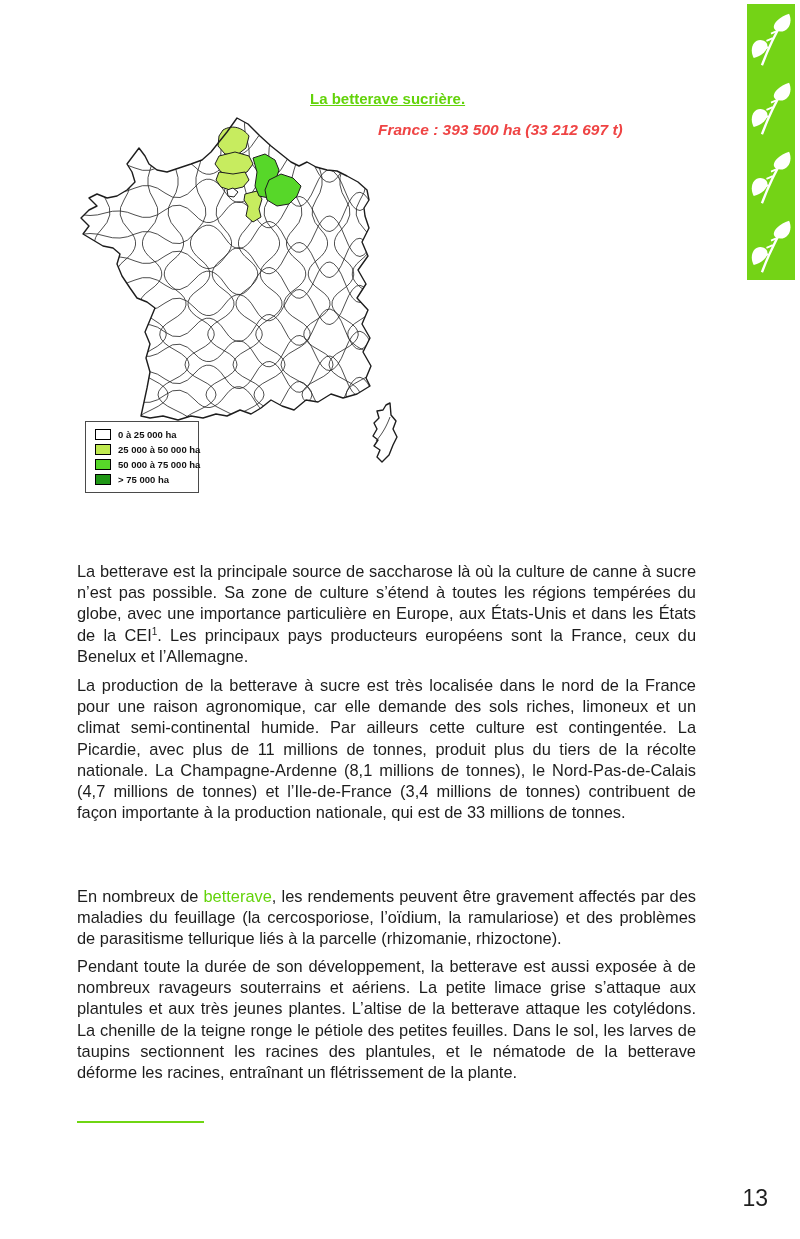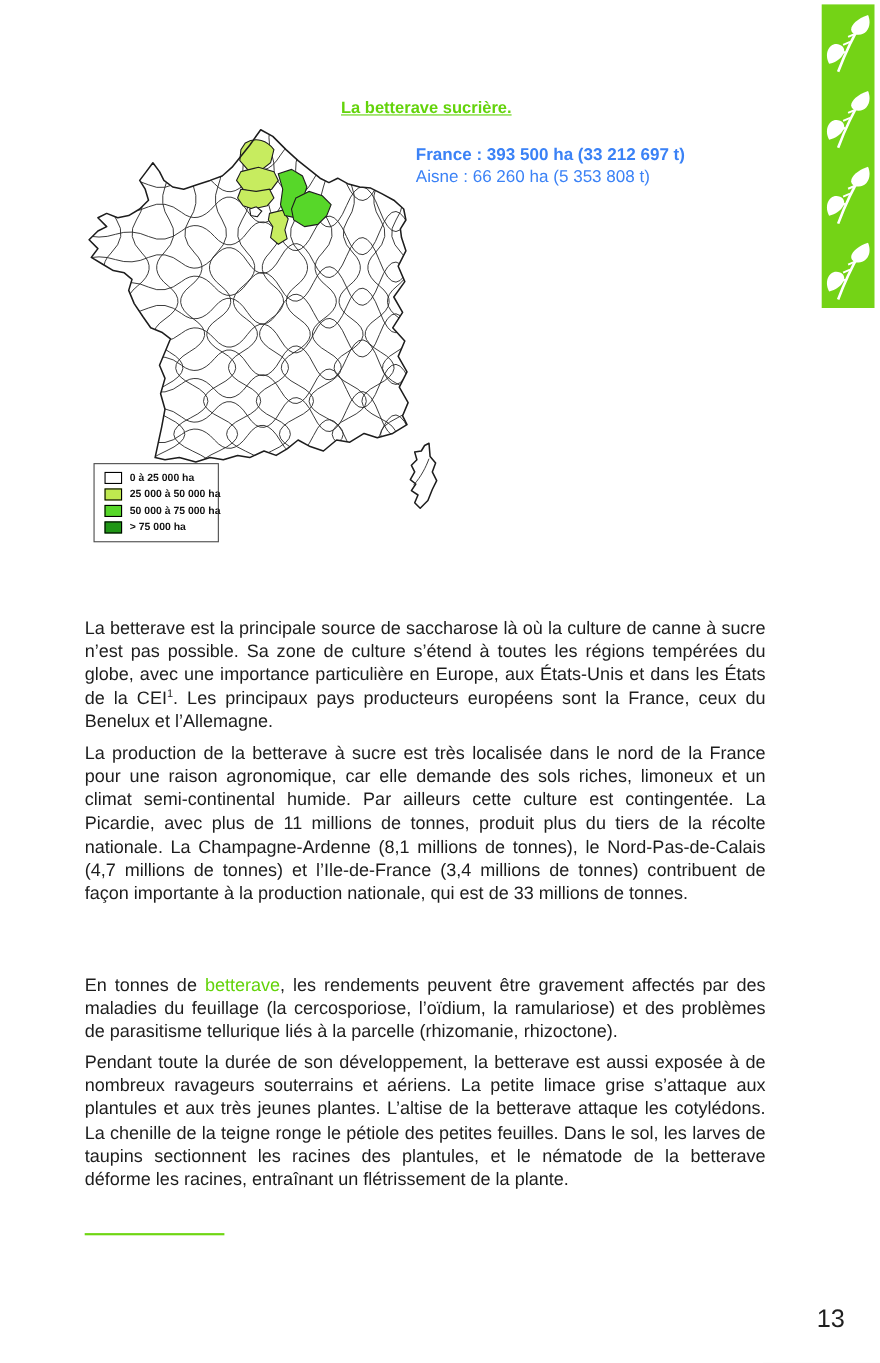--- a/index.html
+++ b/index.html
@@ -7,21 +7,21 @@
     position:relative;width:800px;height:1239px;background:#ffffff;
     font-family:"Liberation Sans",sans-serif;color:#1c1c1c;overflow:hidden;margin:0 auto;
   }
   
   .leafband{position:absolute;left:747px;top:4px;width:48px;height:276px;background:#74d316;}
   .leafband svg{position:absolute;left:2px;width:44px;height:58px;}
   .leaf1{top:6px}.leaf2{top:75px}.leaf3{top:144px}.leaf4{top:213px}
 
   
   .fig-title{position:absolute;left:310px;top:90px;font-size:15px;font-weight:bold;color:#63d30a;text-decoration:underline;}
-  .stats{position:absolute;left:378px;top:131px;font-size:15.5px;line-height:19.5px;color:#3b82f6;}
+  .stats{position:absolute;left:378px;top:120px;font-size:15.5px;line-height:19.5px;color:#ef4444;font-style:italic;}
   .stat-bold{font-weight:bold;}
 
   
   .map{position:absolute;left:75px;top:110px;width:340px;height:420px;}
   .map svg{position:absolute;left:0;top:0;}
   .dept-line{fill:none;stroke:#2e2e2e;stroke-width:0.85;}
   .fr-outline{fill:none;stroke:#1d1d1d;stroke-width:1.4;stroke-linejoin:round;}
   .fill-light{fill:#c7ec5f;stroke:#1d1d1d;stroke-width:1;}
   .fill-med{fill:#57d729;stroke:#1d1d1d;stroke-width:1;}
 
@@ -73,21 +73,20 @@
       <path fill="#ffffff" d="M44,4 C49,16 41,27 30,23 C23,19 29,9 44,4 Z"></path>
       <path fill="#ffffff" d="M5,53 C-1,42 6,30 16,34 C25,38 18,50 5,53 Z"></path>
       <path d="M14,61 C20,45 28,27 39,9" fill="none" stroke="#ffffff" stroke-width="2.6"></path>
       <path d="M26,31 L19,34 M31,23 L24,26 M21,41 L14,44" stroke="#ffffff" stroke-width="2"></path>
     </svg>
   </div>
 
   <div class="fig-title">La betterave sucrière.</div>
   <div class="stats">
     <div class="stat-bold">France : 393 500 ha (33 212 697 t)</div>
-    <div>Aisne : 66 260 ha (5 353 808 t)</div>
   </div>
 
   <div class="map">
     <svg width="340" height="420" viewBox="0 0 340 420">
       <defs>
         <clipPath id="fr">
           <path d="M162,8 L173,14 185,26 196,36 206,44 216,52 224,56 232,52 241,57 252,60 262,61 272,66 283,72 292,80 L294,90 289,98 290,106 L294,118 287,132 293,146 283,160 291,174 282,188 293,200 287,214 295,228 288,242 296,256 291,268 295,276 L282,284 268,288 256,284 243,292 231,290 219,300 207,296 196,290 186,298 176,304 165,300 152,306 141,304 128,308 116,306 103,310 88,306 75,308 66,306 L69,292 72,278 75,262 71,248 75,234 70,222 75,210 80,198 72,192 62,188 55,178 47,166 42,154 45,144 38,138 28,136 18,130 8,124 L14,116 6,108 14,100 22,96 14,88 22,84 32,88 42,86 52,80 60,72 57,62 52,54 58,46 64,38 L70,46 74,54 82,60 92,62 104,58 116,54 127,50 136,42 144,32 152,22 Z"></path>
         </clipPath>
       </defs>
 
@@ -154,20 +153,20 @@
         <span class="lab">&gt; 75 000 ha</span>
       </div>
     </div>
   </div>
 
   <p class="body p1"><span>La betterave est la principale source de saccharose là où la culture de canne à sucre n’est pas possible. Sa zone de culture s’étend à toutes les régions tempérées du globe, avec une importance particulière en Europe, aux États-Unis et dans les États de la CEI</span><sup>1</sup><span>. Les principaux pays producteurs européens sont la France, ceux du Benelux et l’Allemagne.</span></p>
 
   <p class="body p2">La production de la betterave à sucre est très localisée dans le nord de la France pour une raison agronomique, car elle demande des sols riches, limoneux et un climat semi-continental humide. Par ailleurs cette culture est contingentée. La Picardie, avec plus de 11 millions de tonnes, produit plus du tiers de la récolte nationale. La Champagne-Ardenne (8,1 millions de tonnes), le Nord-Pas-de-Calais (4,7 millions de tonnes) et l’Ile-de-France (3,4 millions de tonnes) contribuent de façon importante à la production nationale, qui est de 33 millions de tonnes.</p>
 
 
-  <p class="body p3"><span>En tonnes de </span><span class="green-word">betterave</span><span>, les rendements peuvent être gravement affectés par des maladies du feuillage (la cercosporiose, l’oïdium, la ramulariose) et des problèmes de parasitisme tellurique liés à la parcelle (rhizomanie, rhizoctone).</span></p>
+  <p class="body p3"><span>En nombreux de </span><span class="green-word">betterave</span><span>, les rendements peuvent être gravement affectés par des maladies du feuillage (la cercosporiose, l’oïdium, la ramulariose) et des problèmes de parasitisme tellurique liés à la parcelle (rhizomanie, rhizoctone).</span></p>
 
   <p class="body p4">Pendant toute la durée de son développement, la betterave est aussi exposée à de nombreux ravageurs souterrains et aériens. La petite limace grise s’attaque aux plantules et aux très jeunes plantes. L’altise de la betterave attaque les cotylédons. La chenille de la teigne ronge le pétiole des petites feuilles. Dans le sol, les larves de taupins sectionnent les racines des plantules, et le nématode de la betterave déforme les racines, entraînant un flétrissement de la plante.</p>
 
   <div class="foot-rule"></div>
 
   <div class="page-num">13</div>
 </div>
 
 </body></html>

